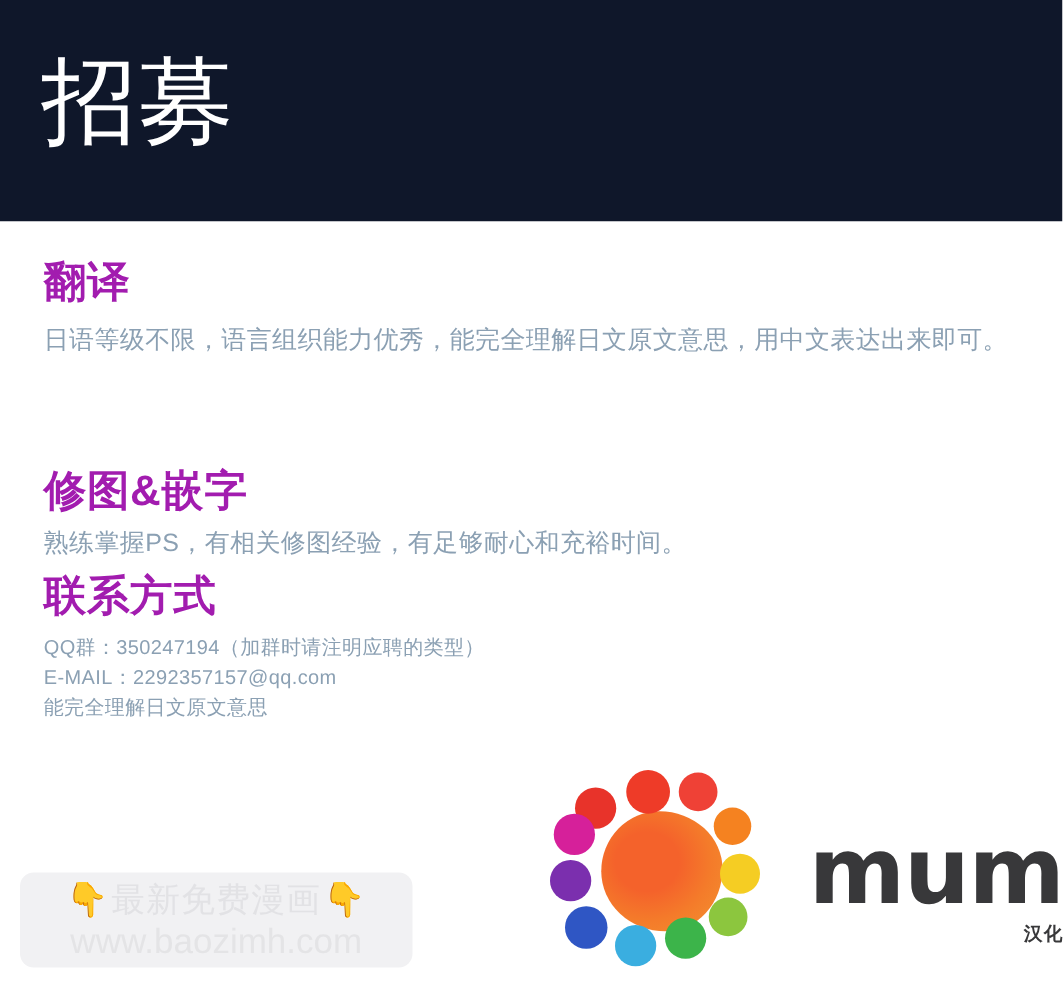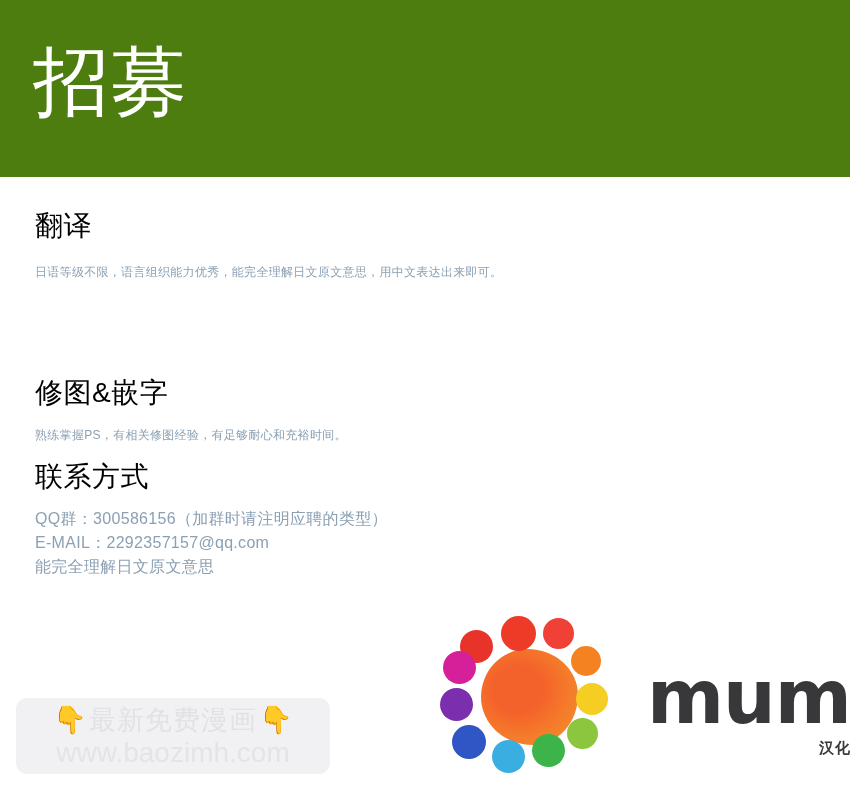--- a/index.html
+++ b/index.html
@@ -15,21 +15,21 @@
     position: relative;
   }
 
   
   .banner {
     position: absolute;
     left: 0;
     top: 0;
     width: 850px;
     height: 177px;
-    background: #4d7c0f;
+    background: #0f172a;
   }
   .banner-title {
     position: absolute;
     left: 33px;
     top: 38px;
     font-size: 76px;
     line-height: 88px;
     color: #ffffff;
     letter-spacing: 2px;
     font-weight: 400;
@@ -46,30 +46,30 @@
   .section {
     position: absolute;
     left: 35px;
     width: 790px;
   }
   .sec-translate { top: 27px; }
   .sec-retouch   { top: 146px; margin-top: 48px; }
   .sec-contact   { top: 278px; }
 
   .section-title {
-    font-size: 28px;
+    font-size: 34px;
     line-height: 44px;
-    color: #000000;
-    font-weight: 400;
+    color: #a21caf;
+    font-weight: 700;
     margin: 0 0 8px 0;
     letter-spacing: 0.5px;
     white-space: nowrap;
   }
   .section-body {
-    font-size: 12px;
+    font-size: 20px;
     line-height: 24px;
     color: #8ba0b3;
     margin: 0;
     letter-spacing: 0.3px;
   }
   .sec-translate .section-body { margin-top: 12px; }
   .sec-retouch .section-body { margin-top: 2px; }
   .contact-line {
     font-size: 16px;
     line-height: 24px;
@@ -195,21 +195,21 @@
   </div>
 
   <div class="section sec-retouch">
     <h2 class="section-title">修图&amp;嵌字</h2>
     <p class="section-body">熟练掌握PS，有相关修图经验，有足够耐心和充裕时间。</p>
   </div>
 
   <div class="section sec-contact">
     <h2 class="section-title">联系方式</h2>
     <div class="contact-list">
-      <p class="contact-line">QQ群：300586156（加群时请注明应聘的类型）</p>
+      <p class="contact-line">QQ群：350247194（加群时请注明应聘的类型）</p>
       <p class="contact-line">E-MAIL：2292357157@qq.com</p>
       <p class="contact-line">能完全理解日文原文意思</p>
     </div>
   </div>
 
 </div>
 
 <div class="watermark">
   <div class="wm-row1">
     <span class="wm-emoji">👇</span>

